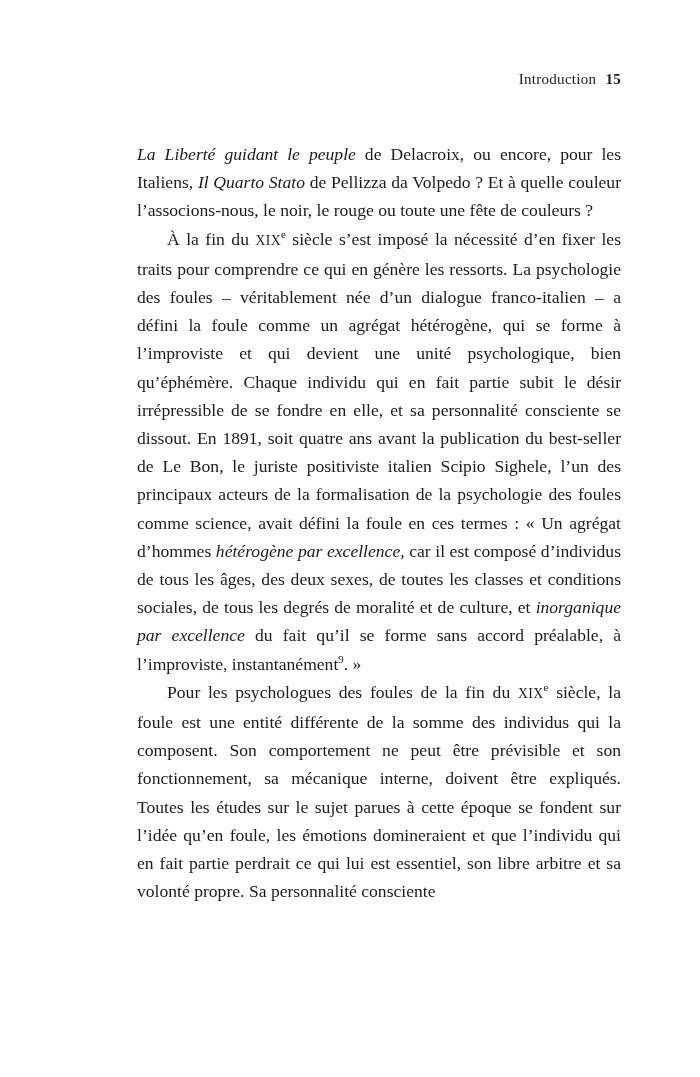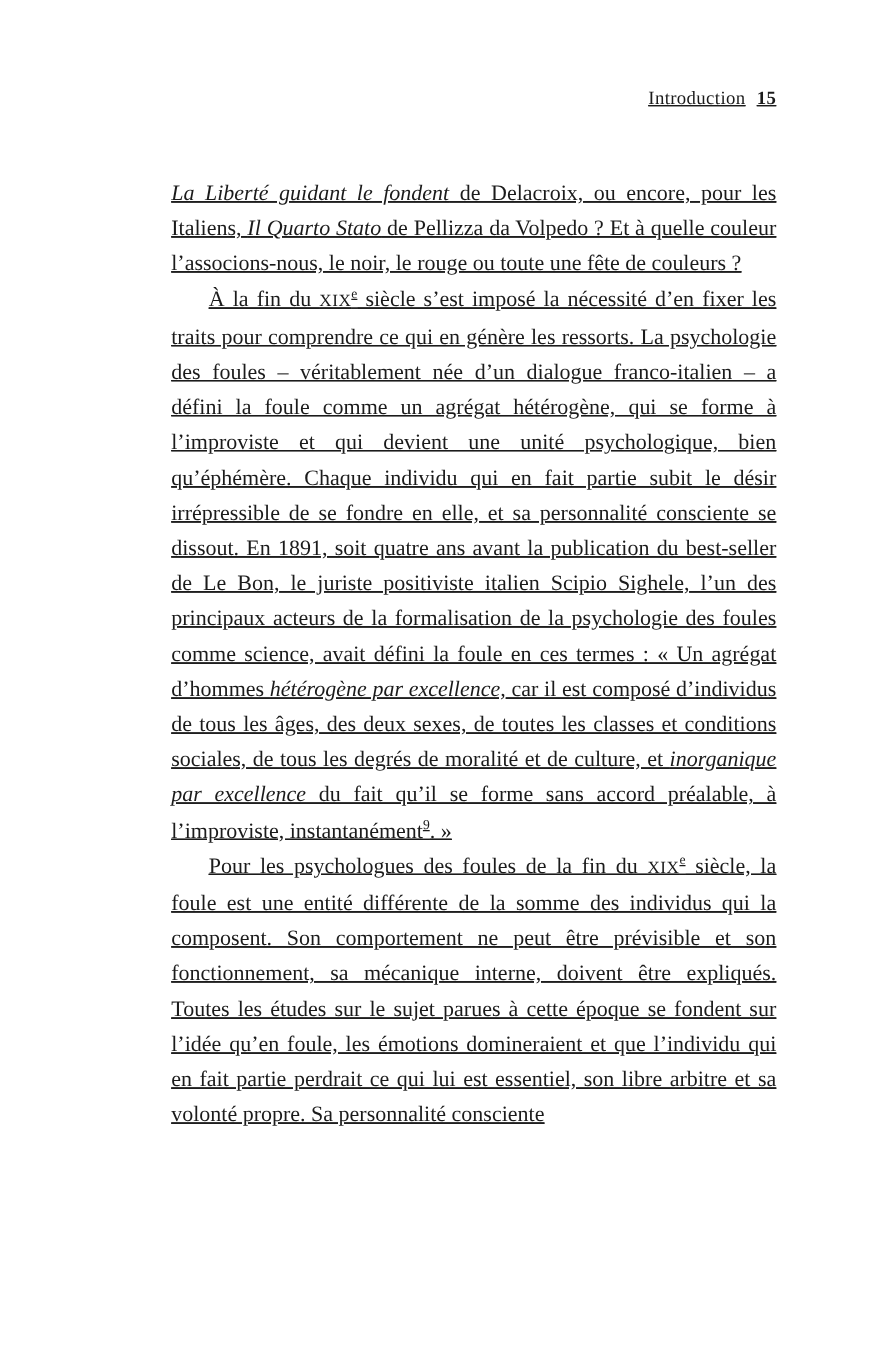--- a/index.html
+++ b/index.html
@@ -1,15 +1,15 @@
 <!DOCTYPE html>
 <html lang="fr"><head>
 <meta charset="utf-8">
 <style>
-  * { margin: 0; padding: 0; box-sizing: border-box; text-decoration: underline; }
+  * { margin: 0; padding: 0; box-sizing: border-box; }
   html, body {
     width: 700px;
     height: 1077px;
     background: #ffffff;
   }
   .page {
     position: relative;
     width: 700px;
     height: 1077px;
     background: #ffffff;
@@ -58,18 +58,18 @@
 </head>
 <body>
 
 <div class="page">
 
   <div class="running-header">
     <span class="section">Introduction</span><span class="pagenum">15</span>
   </div>
 
   <div class="body-text">
-      <p class="para"><span class="seg-italic">La Liberté guidant le fondent</span><span> de Delacroix, ou encore, pour les Italiens, </span><span class="seg-italic">Il Quarto Stato</span><span> de Pellizza da Volpedo&nbsp;? Et à quelle couleur l’associons-nous, le noir, le rouge ou toute une fête de couleurs&nbsp;?</span></p>
+      <p class="para"><span class="seg-italic">La Liberté guidant le peuple</span><span> de Delacroix, ou encore, pour les Italiens, </span><span class="seg-italic">Il Quarto Stato</span><span> de Pellizza da Volpedo&nbsp;? Et à quelle couleur l’associons-nous, le noir, le rouge ou toute une fête de couleurs&nbsp;?</span></p>
       <p class="para indent"><span>À la fin du </span><span class="seg-smallcaps">xix</span><span class="seg-sup">e</span><span> siècle s’est imposé la nécessité d’en fixer les traits pour comprendre ce qui en génère les ressorts. La psychologie des foules – véritablement née d’un dialogue franco-italien – a défini la foule comme un agrégat hétérogène, qui se forme à l’improviste et qui devient une unité psychologique, bien qu’éphémère. Chaque individu qui en fait partie subit le désir irrépressible de se fondre en elle, et sa personnalité consciente se dissout. En 1891, soit quatre ans avant la publication du best-seller de Le Bon, le juriste positiviste italien Scipio Sighele, l’un des principaux acteurs de la formalisation de la psychologie des foules comme science, avait défini la foule en ces termes&nbsp;: «&nbsp;Un agrégat d’hommes </span><span class="seg-italic">hétérogène par excellence,</span><span> car il est composé d’individus de tous les âges, des deux sexes, de toutes les classes et conditions sociales, de tous les degrés de moralité et de culture, et </span><span class="seg-italic">inorganique par excellence</span><span> du fait qu’il se forme sans accord préalable, à l’improviste, instantanément</span><span class="seg-sup">9</span><span>.&nbsp;»</span></p>
       <p class="para indent"><span>Pour les psychologues des foules de la fin du </span><span class="seg-smallcaps">xix</span><span class="seg-sup">e</span><span> siècle, la foule est une entité différente de la somme des individus qui la composent. Son comportement ne peut être prévisible et son fonctionnement, sa mécanique interne, doivent être expliqués. Toutes les études sur le sujet parues à cette époque se fondent sur l’idée qu’en foule, les émotions domineraient et que l’individu qui en fait partie perdrait ce qui lui est essentiel, son libre arbitre et sa volonté propre. Sa personnalité consciente</span></p>
     </div>
 
 </div>
 
 </body></html>

